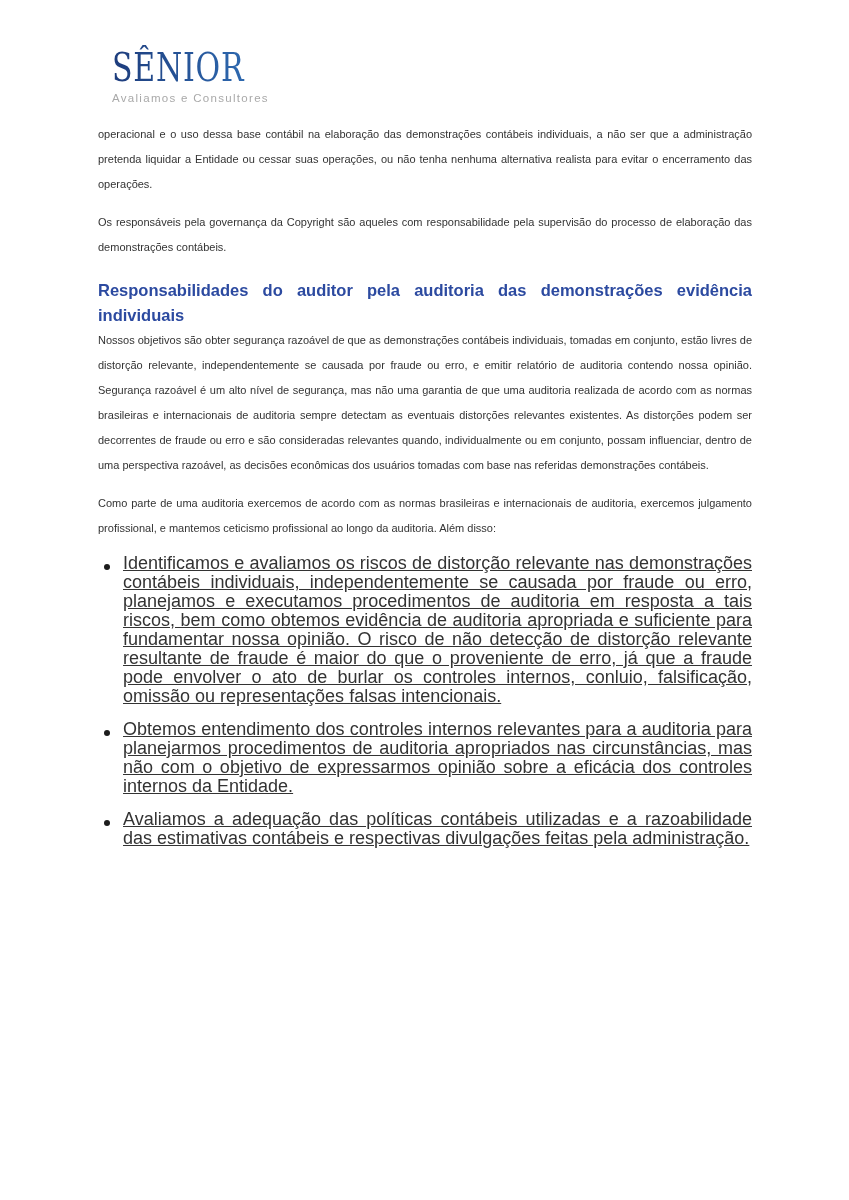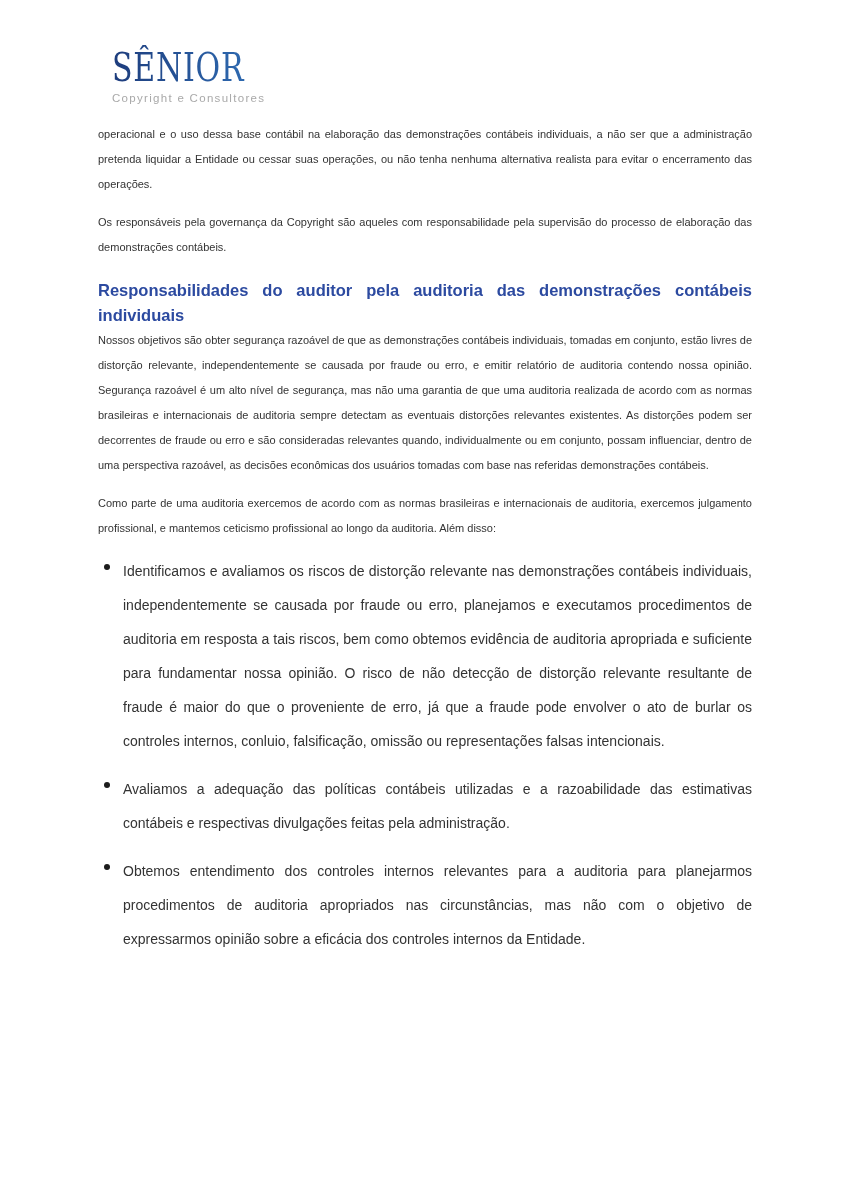--- a/index.html
+++ b/index.html
@@ -58,22 +58,23 @@
     font-size: 16.5px;
     line-height: 25px;
     font-weight: bold;
     color: #2c4aa0;
     text-align: justify;
   }
   ul.bullet-list { list-style: none; margin: 2px 0 0 0; padding: 0; }
   ul.bullet-list li {
     display: flex;
     margin: 0 0 14px 0;
-    font-size: 14px;
-    line-height: 34px;
+    font-size: 18px;
+    line-height: 19px;
+    text-decoration: underline;
   }
   .bullet-dot {
     flex: none;
     width: 6px;
     height: 6px;
     border-radius: 50%;
     background: #1c1c1c;
     margin: 10px 13px 0 6px;
   }
   .bullet-text { flex: 1; text-align: justify; }
@@ -100,44 +101,44 @@
     color: #474747;
   }
 </style>
 </head>
 <body>
 
 <div class="page">
 
   <header class="logo">
     <div class="logo-wordmark">SÊNIOR</div>
-    <div class="logo-tagline">Copyright e Consultores</div>
+    <div class="logo-tagline">Avaliamos e Consultores</div>
   </header>
 
   <main class="body-copy">
     <p>operacional e o uso dessa base contábil na elaboração das demonstrações contábeis individuais, a não ser que a administração pretenda liquidar a Entidade ou cessar suas operações, ou não tenha nenhuma alternativa realista para evitar o encerramento das operações.</p>
     <p>Os responsáveis pela governança da Copyright são aqueles com responsabilidade pela supervisão do processo de elaboração das demonstrações contábeis.</p>
 
-    <h2 class="section-heading">Responsabilidades do auditor pela auditoria das demonstrações contábeis individuais</h2>
+    <h2 class="section-heading">Responsabilidades do auditor pela auditoria das demonstrações evidência individuais</h2>
 
     <p>Nossos objetivos são obter segurança razoável de que as demonstrações contábeis individuais, tomadas em conjunto, estão livres de distorção relevante, independentemente se causada por fraude ou erro, e emitir relatório de auditoria contendo nossa opinião. Segurança razoável é um alto nível de segurança, mas não uma garantia de que uma auditoria realizada de acordo com as normas brasileiras e internacionais de auditoria sempre detectam as eventuais distorções relevantes existentes. As distorções podem ser decorrentes de fraude ou erro e são consideradas relevantes quando, individualmente ou em conjunto, possam influenciar, dentro de uma perspectiva razoável, as decisões econômicas dos usuários tomadas com base nas referidas demonstrações contábeis.</p>
     <p>Como parte de uma auditoria exercemos de acordo com as normas brasileiras e internacionais de auditoria, exercemos julgamento profissional, e mantemos ceticismo profissional ao longo da auditoria. Além disso:</p>
 
     <ul class="bullet-list">
       <li>
         <span class="bullet-dot"></span>
         <span class="bullet-text">Identificamos e avaliamos os riscos de distorção relevante nas demonstrações contábeis individuais, independentemente se causada por fraude ou erro, planejamos e executamos procedimentos de auditoria em resposta a tais riscos, bem como obtemos evidência de auditoria apropriada e suficiente para fundamentar nossa opinião. O risco de não detecção de distorção relevante resultante de fraude é maior do que o proveniente de erro, já que a fraude pode envolver o ato de burlar os controles internos, conluio, falsificação, omissão ou representações falsas intencionais.</span>
       </li>
       <li>
         <span class="bullet-dot"></span>
-        <span class="bullet-text">Avaliamos a adequação das políticas contábeis utilizadas e a razoabilidade das estimativas contábeis e respectivas divulgações feitas pela administração.</span>
+        <span class="bullet-text">Obtemos entendimento dos controles internos relevantes para a auditoria para planejarmos procedimentos de auditoria apropriados nas circunstâncias, mas não com o objetivo de expressarmos opinião sobre a eficácia dos controles internos da Entidade.</span>
       </li>
       <li>
         <span class="bullet-dot"></span>
-        <span class="bullet-text">Obtemos entendimento dos controles internos relevantes para a auditoria para planejarmos procedimentos de auditoria apropriados nas circunstâncias, mas não com o objetivo de expressarmos opinião sobre a eficácia dos controles internos da Entidade.</span>
+        <span class="bullet-text">Avaliamos a adequação das políticas contábeis utilizadas e a razoabilidade das estimativas contábeis e respectivas divulgações feitas pela administração.</span>
       </li>
     </ul>
   </main>
 
   <footer class="footer">
     <div class="page-number">6</div>
     <div class="footer-divider"></div>
     <div class="copyright">Copyright ©2009. Sênior Auditores e Consultores. Todos os direitos reservados.</div>
   </footer>
 

